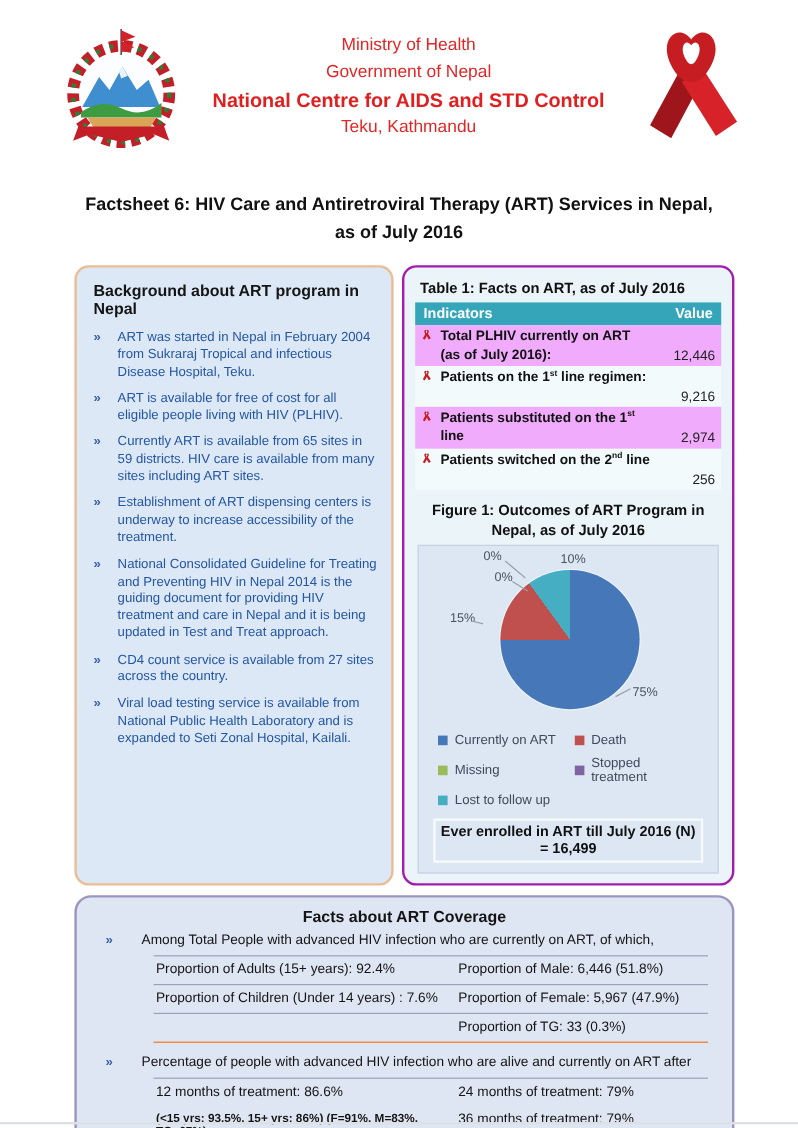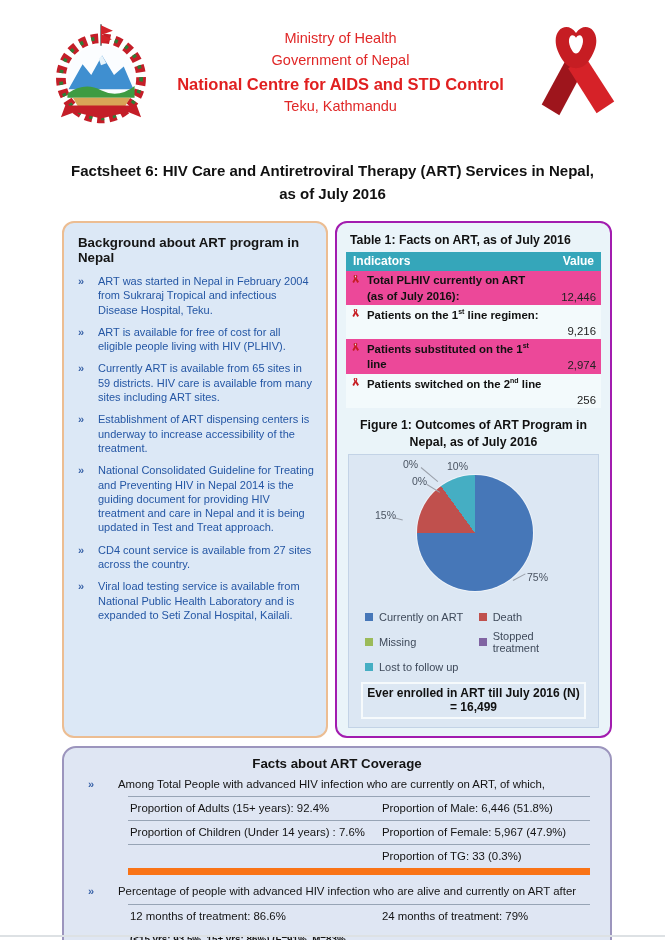--- a/index.html
+++ b/index.html
@@ -25,21 +25,21 @@
   .bg-box h2 { font-size:13.3px; font-weight:bold; color:#151515; margin:2px 0 9px 2px; }
   .bullet { display:flex; margin-bottom:8px; color:#2456a4; font-size:11px; line-height:1.3; }
   .bullet .b-ico { width:22px; flex:none; font-weight:bold; font-size:11px; color:#3a63a8; padding-left:2px; }
 
   .right-box { flex:1; background:#eaf4f9; border:2px solid #a21caf; border-radius:12px; padding:8px 9px; }
   .tbl-title { font-size:12.3px; font-weight:bold; color:#111; margin:2px 0 5px 4px; }
   .tbl-head { display:flex; background:#35a6ba; color:#fff; font-weight:bold; font-size:12px; padding:2px 7px 3px; }
   .tbl-head .lbl { flex:1; }
   .tbl-head .val { width:52px; text-align:right; }
   .trow { display:flex; font-size:11.4px; padding:2px 5px; align-items:flex-start; }
-  .trow.alt { background:#ec4899; }
+  .trow.alt { background:#f0abfc; }
   .trow.plain { background:#f3fafc; }
   .trow .r-ico { width:16px; flex:none; padding-top:1px; }
   .trow .lbl { flex:1; font-weight:bold; color:#111; line-height:1.3; }
   .trow .val { width:52px; text-align:right; color:#222;margin-top:18px; }
   sup { font-size:0.62em; vertical-align:super; }
 
   .fig-title { margin:9px 4px 4px; text-align:center; font-size:12.3px; font-weight:bold; color:#111; line-height:1.35; }
   .fig-panel { margin:2px 2px 0; background:#dce7f3; border:1px solid #c3d3e6; padding:6px 8px 6px; }
   .chart-area { position:relative; height:146px; }
   .pie { position:absolute; left:60px; top:14px; width:116px; height:116px; border-radius:50%; box-shadow:0 0 0 1px rgba(255,255,255,.5); }
@@ -50,21 +50,21 @@
   .leg-sq { width:8px; height:8px; flex:none; margin-right:6px; }
   .fig-caption { margin:9px 4px 2px; border:2px solid #f6fafc; padding:2px 4px 3px; text-align:center; font-size:12px; font-weight:bold; color:#111; }
 
   
   .facts-box { margin:8px 53px 0 62px; background:#dfe6f3; border:2px solid #9c95bd; border-radius:14px; padding:8px 16px 12px; color:#141414; }
   .facts-box h2 { text-align:center; font-size:13.3px; font-weight:bold; margin-bottom:6px; }
   .f-bullet { display:flex; font-size:11.4px; line-height:1.35; margin-top:4px; }
   .f-bullet .b-ico { width:38px; flex:none; font-weight:bold; color:#3a63a8; padding-left:8px; font-size:11px; }
   .f-grid { margin:4px 4px 0 48px; }
   .f-row { display:flex; border-top:1px solid #97a4b5; padding:5px 2px 6px; font-size:11.4px; }
-  .f-grid.closed .f-row:last-child, .f-grid .f-row.last { border-bottom:7px solid #f97316;align-items:flex-end; }
+  .f-grid.closed .f-row:last-child, .f-grid .f-row.last { border-bottom:1px solid #f97316; }
   .f-row .cl { width:55%; padding-right:8px; }
   .f-row .cr { width:45%; }
   .bold { font-weight:normal; }
   .tiny { font-size:9.8px; font-weight:bold; }
   .no-top { border-top:none; }
   .page-edge { position:absolute; left:0; right:0; bottom:3px; height:2px; background:#dde1e4; }
 </style>
 </head>
 <body>
 
@@ -192,21 +192,21 @@
         </div>
       </div>
 
       <div class="fig-title">Figure 1: Outcomes of ART Program in Nepal, as of July 2016</div>
 
       <div class="fig-panel">
         <div class="chart-area">
           <div class="pie" style="background: conic-gradient(rgb(70, 119, 184) 0deg, rgb(70, 119, 184) 270deg, rgb(192, 80, 77) 270deg, rgb(192, 80, 77) 324deg, rgb(155, 187, 89) 324deg, rgb(155, 187, 89) 324deg, rgb(128, 100, 162) 324deg, rgb(128, 100, 162) 324deg, rgb(69, 174, 195) 324deg, rgb(69, 174, 195) 360deg);"></div>
           <span class="pct" style="left:46px; top:-3px;">0%</span>
           <span class="pct" style="left:55px; top:14px;">0%</span>
-          <span class="pct" style="left:90px; top:-1px;">10%</span>
+          <span class="pct" style="left:110px; top:-1px;">10%</span>
           <span class="pct" style="left:18px; top:48px;">15%</span>
           <span class="pct" style="left:170px; top:110px;">75%</span>
           <span class="leader" style="left:64px; top:6px;  width:22px; transform:rotate(40deg);"></span>
           <span class="leader" style="left:70px; top:23px; width:15px; transform:rotate(32deg);"></span>
           <span class="leader" style="left:36px; top:56px; width:10px; transform:rotate(14deg);"></span>
           <span class="leader" style="left:156px; top:119px; width:14px; transform:rotate(-28deg);"></span>
         </div>
 
         <div class="legend">
           <span class="leg-item">

